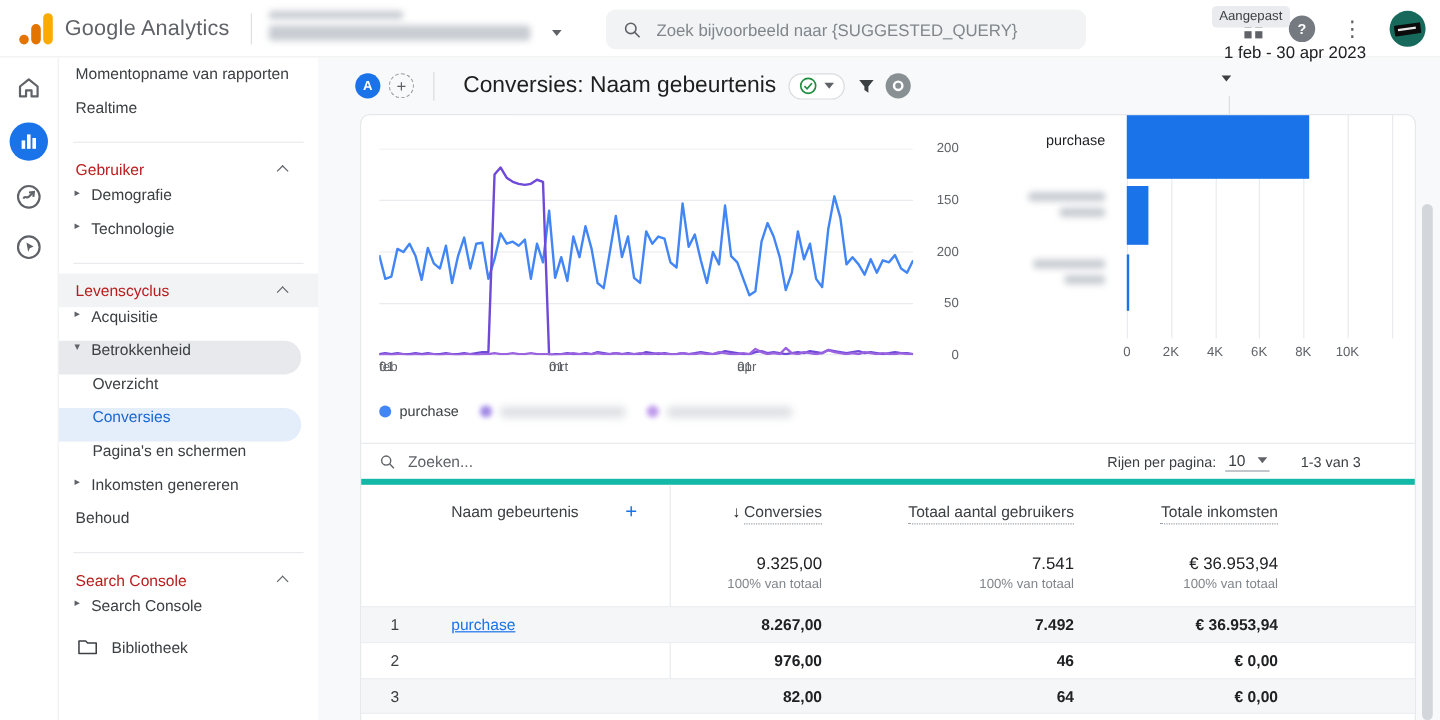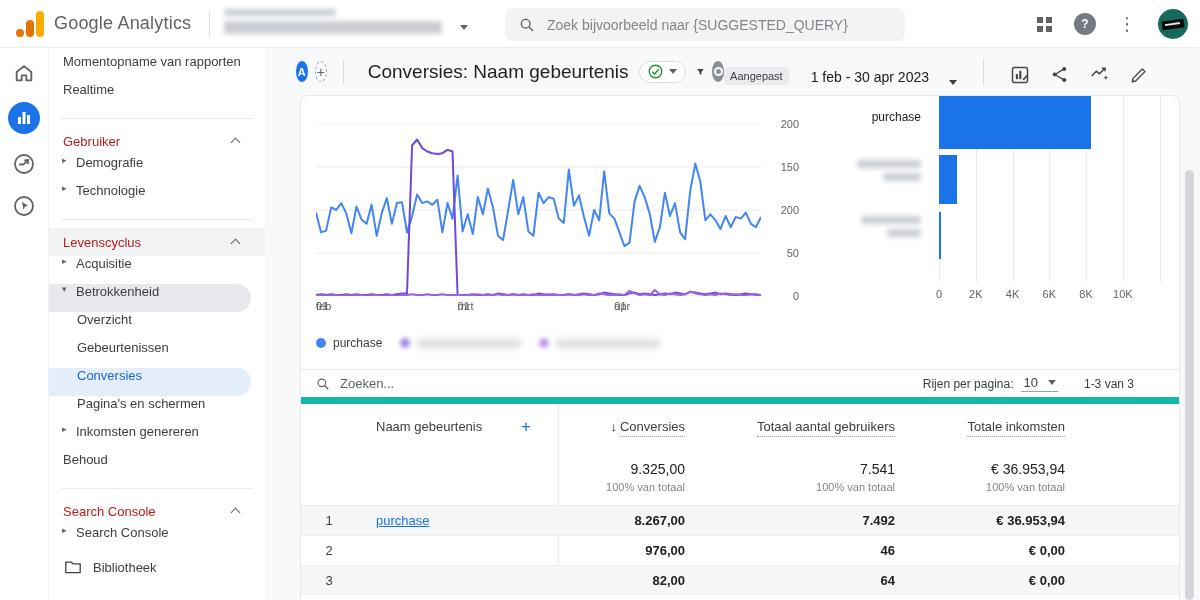--- a/index.html
+++ b/index.html
@@ -56,21 +56,21 @@
   .main { position:absolute; left:265px; top:48px; width:935px; height:552px; background:#f8f9fa; }
   .report-header { position:absolute; left:0; top:0; width:935px; height:47px; display:flex; align-items:center; }
   .hdr-avatar { width:21px; height:21px; border-radius:50%; background:#1a73e8; color:#fff; font-size:11px; font-weight:bold; display:flex; align-items:center; justify-content:center; margin-left:31px; }
   .hdr-plus { width:21px; height:21px; border-radius:50%; border:1px dashed #9aa0a6; color:#5f6368; font-size:14px; display:flex; align-items:center; justify-content:center; margin-left:7px; }
   .hdr-sep { width:1px; height:24px; background:#dadce0; margin:0 14px 0 16px; }
   .report-title { font-size:19px; color:#1f1f1f; margin-left:10px; white-space:nowrap; }
   .check-pill { height:22px; border:1px solid #dadce0; border-radius:12px; background:#fff; display:flex; align-items:center; gap:6px; padding:0 8px; margin-left:10px; }
   .funnel { margin-left:10px; }
   .o-circle { width:21px; height:21px; border-radius:50%; background:#889094; margin-left:8px; display:flex; align-items:center; justify-content:center; }
   .o-circle span { width:9px; height:9px; border:2px solid #fff; border-radius:50%; display:block; }
-  .hdr-right { margin-left:auto; display:flex; align-items:flex-end; margin-right:52px; gap:12px; }
+  .hdr-right { margin-left:auto; display:flex; align-items:flex-start; margin-right:52px; gap:12px;flex-direction:column; }
   .date-badge { background:#e9ebee; color:#3c4043; font-size:11px; border-radius:4px; padding:3px 6px; }
   .date-text { font-size:14px; color:#202124; font-weight:500; margin-left:10px; white-space:nowrap; }
   .date-caret { margin-left:8px; }
   .hdr-icons-sep { width:1px; height:26px; background:#dadce0; margin:0 14px; }
   .hdr-icons { display:flex; align-items:center; gap:20px; }
 
   
   .card { position:absolute; left:35px; top:47px; width:880px; height:505px; background:#fff; border:1px solid #e6e8ea; border-bottom:none; border-radius:8px 8px 0 0; }
   .scroll-thumb { position:absolute; left:920px; top:122px; width:9px; height:430px; background:#d3d6da; border-radius:8px; }
 
@@ -91,21 +91,21 @@
   #bar-labels { position:absolute; left:520px; top:0; width:100px; height:186px; }
   #bar-labels .bl-name { position:absolute; right:0; font-size:12px; color:#202124; }
   .bl-chipgrp { position:absolute; right:0; display:flex; flex-direction:column; align-items:flex-end; gap:5px; }
   #bar-plot { position:absolute; left:638px; top:0; width:228px; height:186px; }
   .bar-grid { position:absolute; top:0; width:1px; height:186px; background:#e8eaed; }
   .bar-rect { position:absolute; left:0; }
   #bar-xlabels { position:absolute; left:638px; top:192px; width:228px; height:14px; }
   #bar-xlabels div { position:absolute; transform:translateX(-50%); font-size:11px; color:#5f6368; }
 
   
-  .table-toolbar { position:absolute; left:0; top:273px; width:878px; height:35px; border-top:1px solid #e8eaed; border-bottom:7px solid #14b8a6; display:flex; align-items:center; }
+  .table-toolbar { position:absolute; left:0; top:273px; width:878px; height:35px; border-top:1px solid #e8eaed; border-bottom:5px solid #14b8a6; display:flex; align-items:center; }
   .tt-search { display:flex; align-items:center; gap:10px; margin-left:15px; color:#5f6368; font-size:13px; }
   .tt-right { margin-left:auto; margin-right:45px; display:flex; align-items:center; gap:8px; color:#3c4043; font-size:12px; }
   .rpp-select { border-bottom:1px solid #9aa0a6; padding:0 2px 1px 2px; display:flex; align-items:center; gap:10px; font-size:13px; }
   .rpp-caret { border-top-color:#5f6368; }
   .tt-range { margin-left:18px; font-size:12px; }
 
   .t-grid { display:grid; grid-template-columns:56px 201px 135px 210px 170px 1fr; align-items:center; }
   .t-header { position:absolute; left:0; top:308px; width:878px; height:45px; }
   .th-name { font-size:13px; color:#3c4043; padding-left:19px; display:flex; align-items:center; }
   .th-plus { color:#1a73e8; font-size:17px; margin-left:auto; margin-right:27px; font-weight:400; }
@@ -215,23 +215,20 @@
     <div class="sb-item">
         <span class="sb-arrow">▸</span>
         <span class="lbl">Acquisitie</span>
       </div>
     <div class="sb-item sb-pill-gray">
         <span class="sb-arrow">▾</span>
         <span class="lbl">Betrokkenheid</span>
       </div>
     <div class="sb-item sb-child">
         <span class="lbl">Overzicht</span>
-      </div>
-    <div class="sb-item sb-child">
-        <span class="lbl">Gebeurtenissen</span>
       </div>
     <div class="sb-item sb-child sb-pill-blue">
         <span class="lbl">Conversies</span>
       </div>
     <div class="sb-item sb-child">
         <span class="lbl">Pagina's en schermen</span>
       </div>
     <div class="sb-item">
         <span class="sb-arrow">▸</span>
         <span class="lbl">Inkomsten genereren</span>

